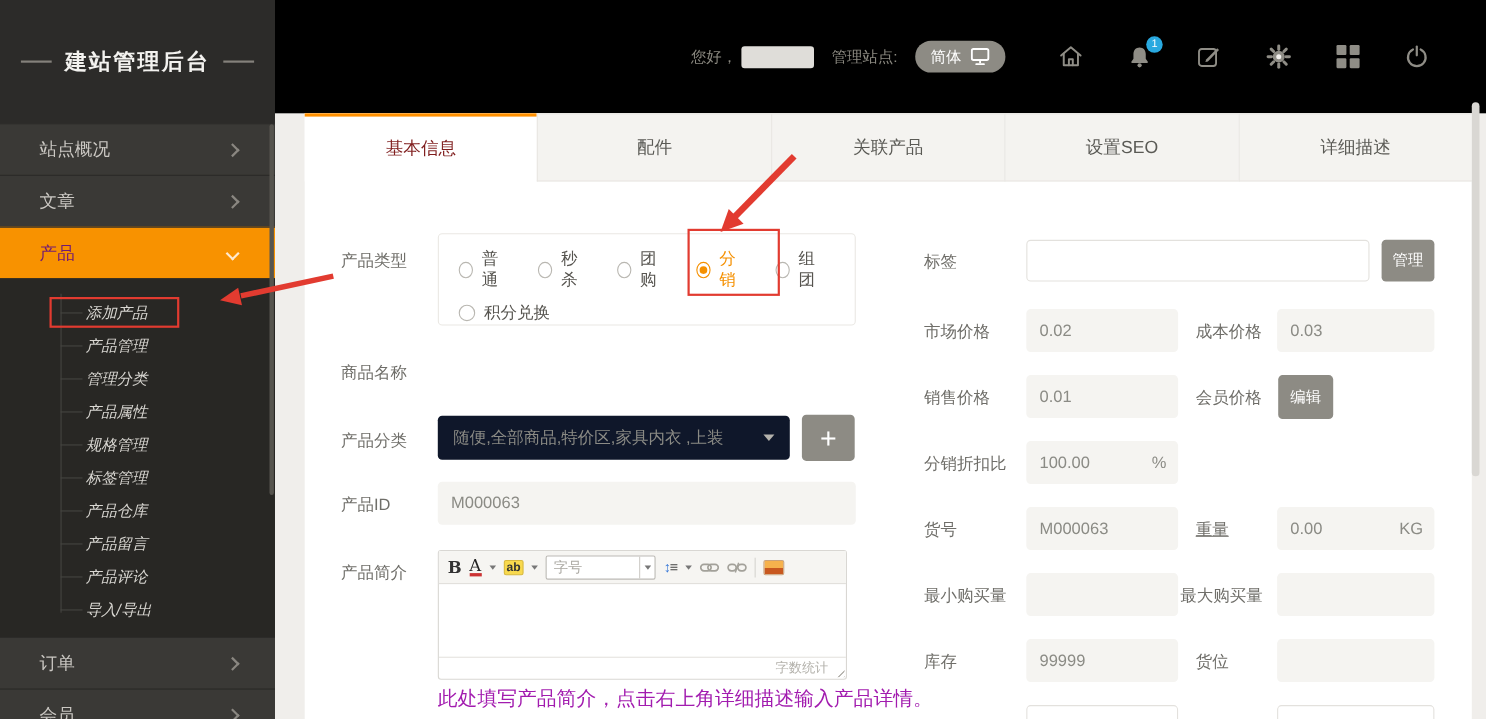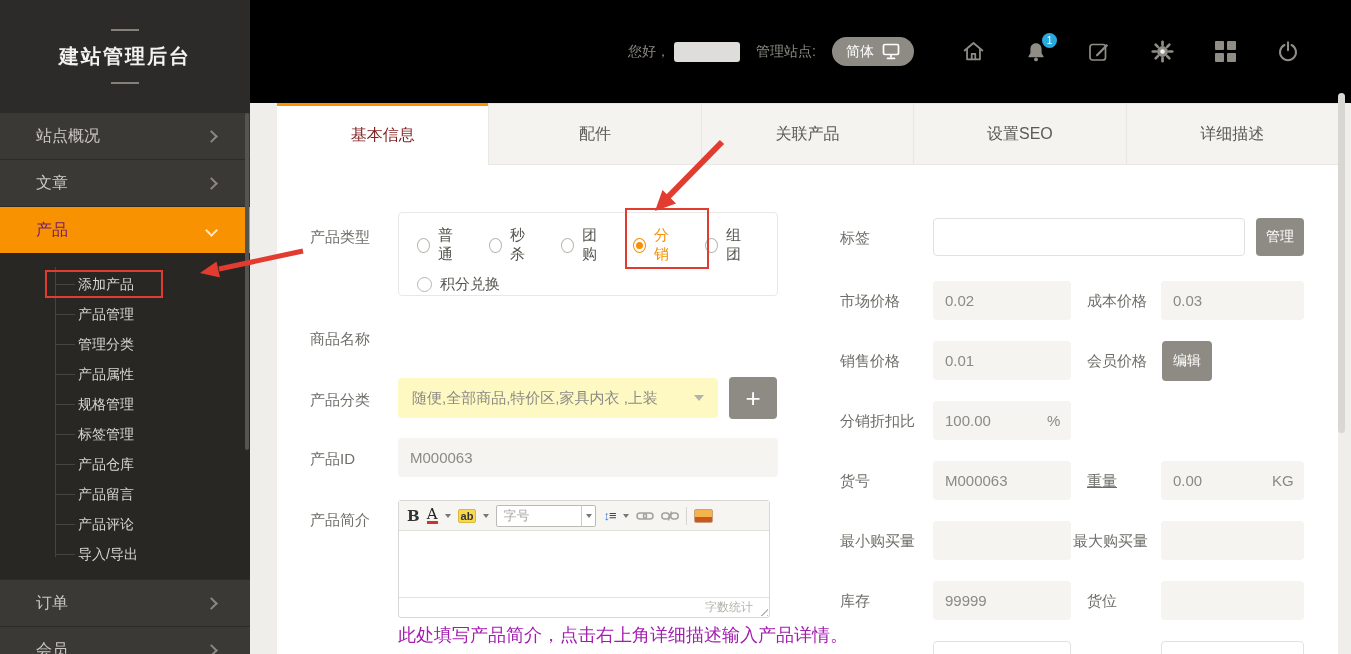--- a/index.html
+++ b/index.html
@@ -4,31 +4,31 @@
 <style>
   * { margin:0; padding:0; box-sizing:border-box; }
   html,body { width:1351px; height:654px; }
   body {
     font-family:"Liberation Sans","DejaVu Sans",sans-serif;
     background:#f0eeeb; overflow:hidden; position:relative;
     color:#6b6b66;
   }
   
   .sidebar { position:absolute; left:0; top:0; width:250px; height:654px; background:#2c2b29; z-index:5; }
-  .logo { height:112px; display:flex; align-items:center; justify-content:center; gap:12px;flex-direction:column; }
+  .logo { height:112px; display:flex; align-items:center; justify-content:center; gap:12px; }
   .logo .dash { width:28px; height:2px; background:#84817b; }
   .logo .logo-text { color:#f3f2ef; font-size:20px; font-weight:bold; letter-spacing:2px; }
   .side-item { height:47px; background:#3a3936; border-top:1px solid #2c2b29;
     display:flex; align-items:center; justify-content:space-between;
     padding:0 34px 0 36px; font-size:16px; color:#cbc8c3; cursor:pointer; }
   .side-item.active { background:#f89200; color:#701a75; }
   .chev { width:9px; height:9px; border-right:2px solid #8a8781; border-top:2px solid #8a8781; display:inline-block; }
   .chev.right { transform:rotate(45deg); }
   .chev.down  { transform:rotate(135deg); border-color:#ffe9cf; }
-  .submenu { background:#282724; padding:16px 0 10px 0; position:relative; }
+  .submenu { background:#282724; padding:16px 0 10px 0; position:relative;font-style:italic; }
   .submenu .tree-line { position:absolute; left:55px; top:14px; bottom:22px; width:1px; background:#454440; }
   .sub-item { height:30px; line-height:30px; padding-left:78px; font-size:14px; color:#d8d6d1; position:relative; cursor:pointer; }
   .sub-item::before { content:""; position:absolute; left:55px; top:15px; width:20px; height:1px; background:#454440; }
   .side-scroll-thumb { position:absolute; left:245px; top:113px; width:4px; height:337px; background:#56544e; border-radius:2px; }
   
   .topbar { position:absolute; left:250px; right:0; top:0; height:103px; background:#000000;
     display:flex; align-items:center; justify-content:flex-end; padding-right:50px; }
   .topbar .txt { font-size:14px; color:#8b8980; }
   .redacted { width:66px; height:20px; background:#dfddd9; border-radius:3px; margin:0 16px 0 4px; }
   .lang-pill { margin-left:16px; height:29px; background:#8d8b84; border-radius:15px; color:#fff;
@@ -56,21 +56,21 @@
   
   .type-box { position:absolute; left:121px; top:109px; width:380px; height:84px; border:1px solid #eae8e4; border-radius:4px; background:#fff; }
   .radio-row { display:flex; padding:13px 0 0 18px; }
   .radio-opt { display:flex; align-items:center; gap:8px; margin-right:26px; font-size:15px; color:#56544f; cursor:pointer; }
   .radio-circ { width:15px; height:15px; border:1px solid #b9b7b1; border-radius:50%; background:#fff;
     display:flex; align-items:center; justify-content:center; }
   .radio-opt.checked { color:#f59000; }
   .radio-opt.checked .radio-circ { border-color:#f59000; }
   .radio-opt.checked .radio-circ i { width:7px; height:7px; border-radius:50%; background:#f59000; }
   
-  .cat-select { position:absolute; left:121px; top:275px; width:320px; height:40px; background:#fef9c3; border-radius:4px;
+  .cat-select { position:absolute; left:121px; top:275px; width:320px; height:40px; background:#0f172a; border-radius:4px;
     display:flex; align-items:center; padding:0 14px; font-size:15px; color:#8b8b85; cursor:pointer; justify-content:space-between; }
   .caret-down { width:0; height:0; border-left:5px solid transparent; border-right:5px solid transparent; border-top:6px solid #b4b2ac; }
   
   .editor { position:absolute; left:121px; top:397px; width:372px; height:118px; border:1px solid #d9d7d3; border-radius:3px; background:#fff; }
   .ed-toolbar { height:30px; background:#f6f5f2; border-bottom:1px solid #e2e0dc; display:flex; align-items:center; padding:0 8px; gap:7px; }
   .ed-b { font-family:"DejaVu Serif","Liberation Serif",serif; font-weight:bold; font-size:15px; color:#333; }
   .ed-a { font-family:"DejaVu Serif","Liberation Serif",serif; font-size:15px; color:#222; border-bottom:3px solid #c33; line-height:14px; }
   .mini-caret { width:0; height:0; border-left:3.5px solid transparent; border-right:3.5px solid transparent; border-top:4px solid #777; }
   .ed-hl { font-size:11px; font-weight:bold; color:#333; background:#f8d94e; padding:0 2px; border-radius:2px; border:1px solid #d8b93e; }
   .ed-size { width:100px; height:22px; background:#fff; border:1px solid #bcbab5; border-radius:2px;

